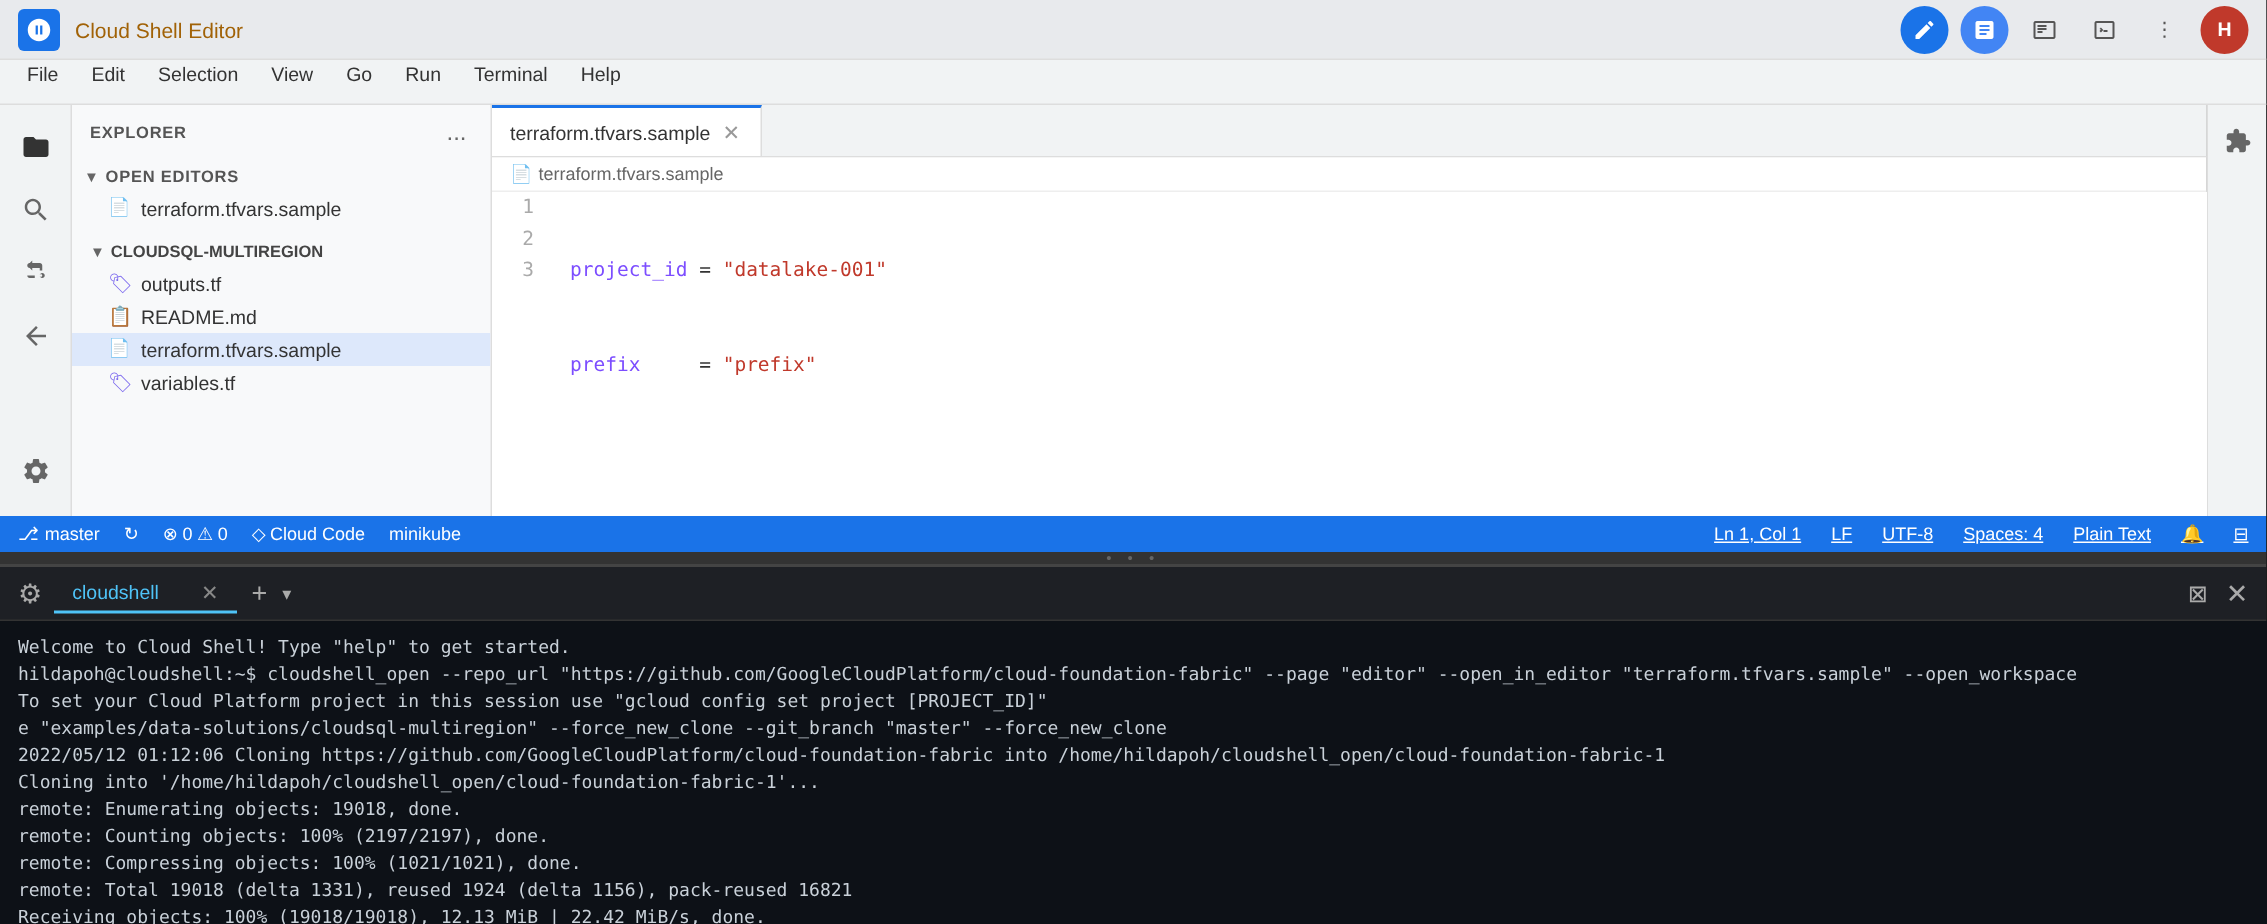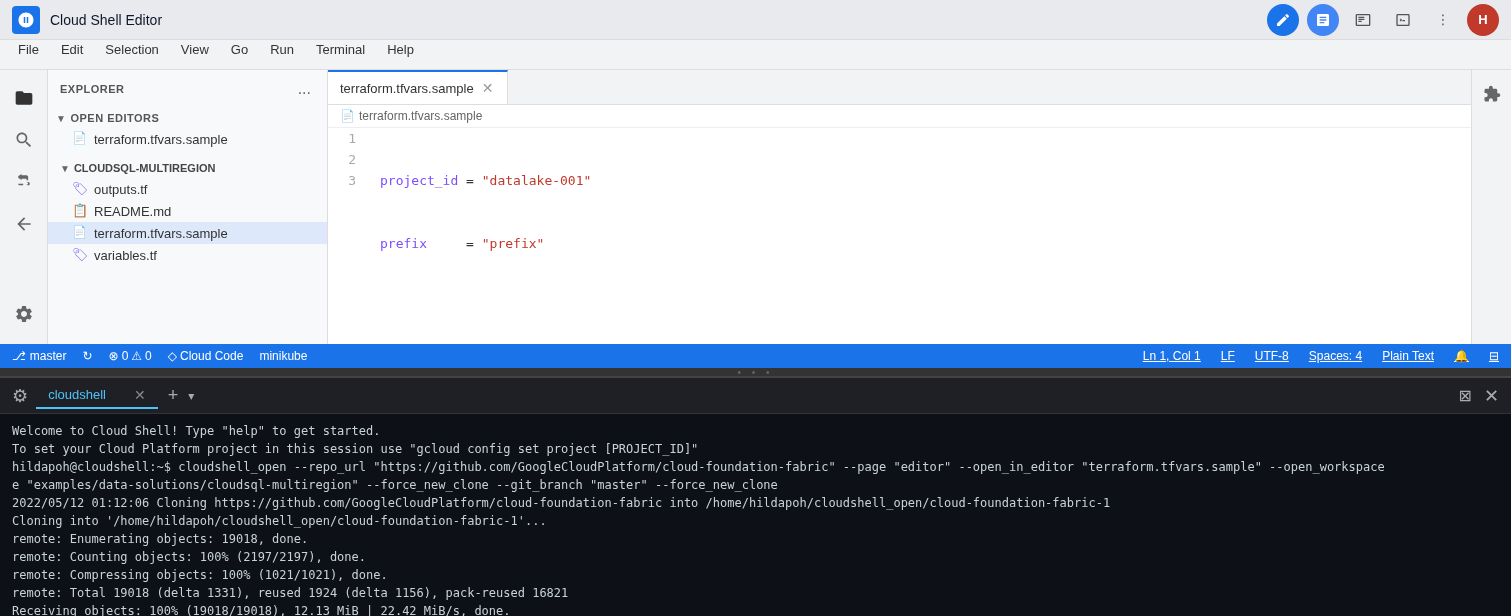--- a/index.html
+++ b/index.html
@@ -13,21 +13,21 @@
       height: 40px;
       padding: 0 12px;
       flex-shrink: 0;
       border-bottom: 1px solid #ddd;
     }
     .titlebar-logo {
       width: 28px; height: 28px; margin-right: 10px;
       background: #1a73e8; border-radius: 4px; display: flex; align-items: center; justify-content: center;
     }
     .titlebar-logo svg { width: 18px; height: 18px; fill: white; }
-    .titlebar-title { font-size: 14px; color: #0f172a; font-weight: 500; flex: 1; }
+    .titlebar-title { font-size: 14px; color: #a16207; font-weight: 500; flex: 1; }
     .titlebar-actions { display: flex; align-items: center; gap: 8px; margin-left: auto; }
     .titlebar-btn {
       width: 32px; height: 32px; border-radius: 50%; border: none; cursor: pointer;
       display: flex; align-items: center; justify-content: center; background: transparent; color: #555;
     }
     .titlebar-btn.active { background: #1a73e8; color: white; }
     .titlebar-btn.active2 { background: #4285f4; color: white; }
     .avatar { width: 32px; height: 32px; border-radius: 50%; background: #c0392b; display: flex; align-items: center; justify-content: center; color: white; font-size: 13px; font-weight: bold; }
 
     
@@ -426,22 +426,22 @@
       <button class="terminal-add-btn">+</button>
       <span style="color:#aaa;cursor:pointer;font-size:12px;">▾</span>
       <div class="terminal-actions">
         <button class="terminal-action-btn" title="Kill terminal">⊠</button>
         <button class="terminal-close-btn" title="Close panel">✕</button>
       </div>
     </div>
 
     <div class="terminal-content">
       <div class="terminal-line">Welcome to Cloud Shell! Type "help" to get started.</div>
+      <div class="terminal-line">hildapoh@cloudshell:~$ cloudshell_open --repo_url "https://github.com/GoogleCloudPlatform/cloud-foundation-fabric" --page "editor" --open_in_editor "terraform.tfvars.sample" --open_workspace</div>
       <div class="terminal-line">To set your Cloud Platform project in this session use "gcloud config set project [PROJECT_ID]"</div>
-      <div class="terminal-line">hildapoh@cloudshell:~$ cloudshell_open --repo_url "https://github.com/GoogleCloudPlatform/cloud-foundation-fabric" --page "editor" --open_in_editor "terraform.tfvars.sample" --open_workspace</div>
       <div class="terminal-line">e "examples/data-solutions/cloudsql-multiregion" --force_new_clone --git_branch "master" --force_new_clone</div>
       <div class="terminal-line">2022/05/12 01:12:06 Cloning https://github.com/GoogleCloudPlatform/cloud-foundation-fabric into /home/hildapoh/cloudshell_open/cloud-foundation-fabric-1</div>
       <div class="terminal-line">Cloning into '/home/hildapoh/cloudshell_open/cloud-foundation-fabric-1'...</div>
       <div class="terminal-line">remote: Enumerating objects: 19018, done.</div>
       <div class="terminal-line">remote: Counting objects: 100% (2197/2197), done.</div>
       <div class="terminal-line">remote: Compressing objects: 100% (1021/1021), done.</div>
       <div class="terminal-line">remote: Total 19018 (delta 1331), reused 1924 (delta 1156), pack-reused 16821</div>
       <div class="terminal-line">Receiving objects: 100% (19018/19018), 12.13 MiB | 22.42 MiB/s, done.</div>
 
     </div>

